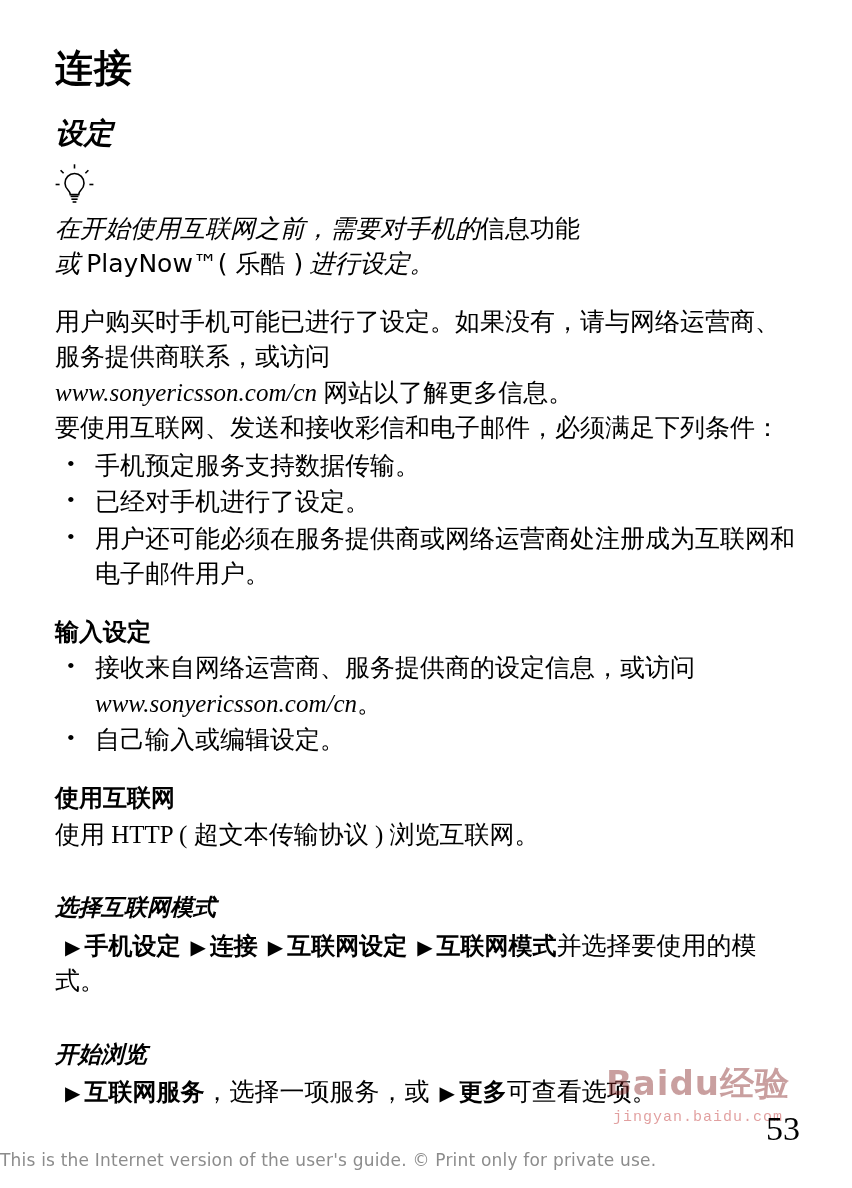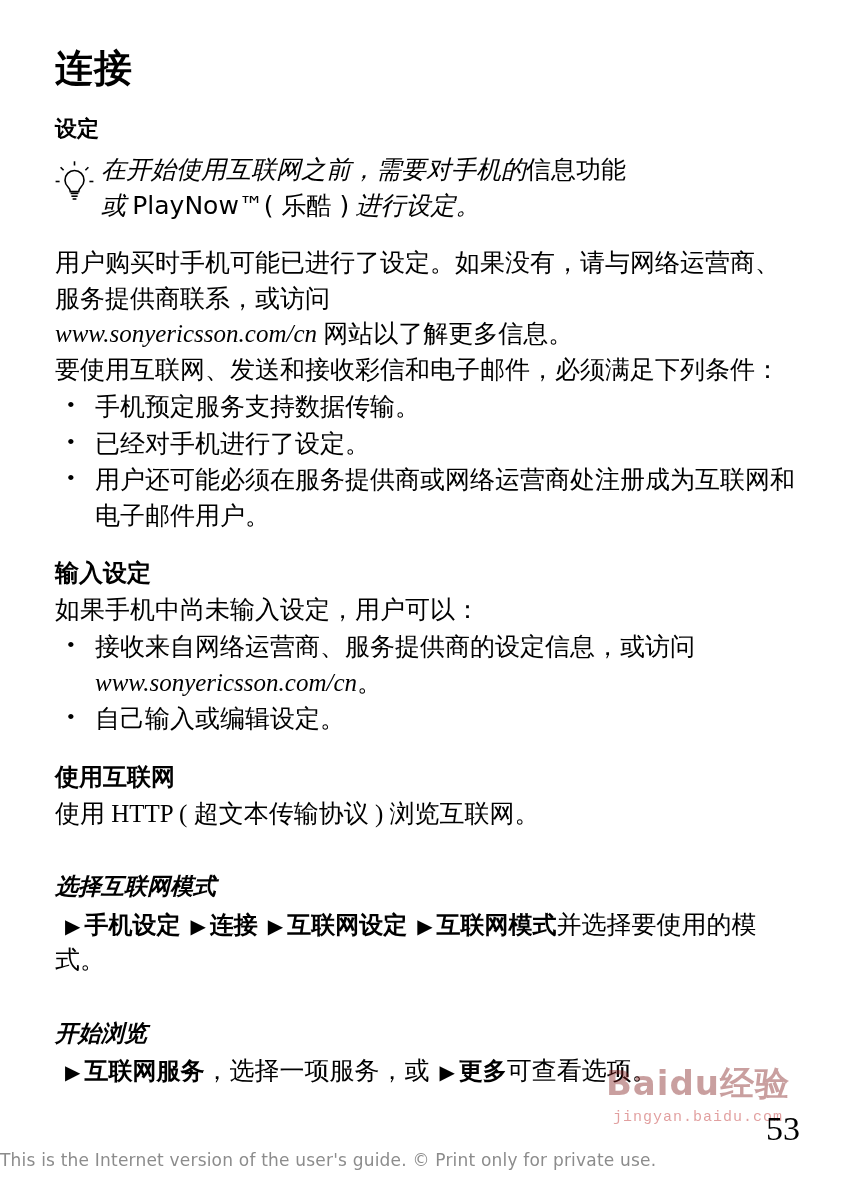--- a/index.html
+++ b/index.html
@@ -32,23 +32,24 @@
     font-family: "DejaVu Sans", sans-serif;
     font-weight: bold;
     font-size: 38px;
     letter-spacing: 1px;
     margin: 0 0 26px 0;
     line-height: 1.1;
   }
   h2.section {
     font-family: "DejaVu Sans", sans-serif;
     font-weight: bold;
-    font-size: 22px;
-    margin: 0 0 10px 0;
+    font-size: 29px;
+    margin: 0 0 4px 0;
     line-height: 1.2;
+    font-style: italic;
   }
   h3.subsection {
     font-family: "DejaVu Sans", sans-serif;
     font-weight: bold;
     font-size: 24px;
     margin: 26px 0 4px 0;
     line-height: 1.2;
   }
   h4.subsub {
     font-family: "DejaVu Sans", sans-serif;
@@ -57,20 +58,21 @@
     font-size: 23px;
     margin: 42px 0 6px 0;
     line-height: 1.2;
   }
 
   
   .tip {
     display: flex;
     align-items: flex-start;
     margin: 4px 0 22px 0;
+    flex-direction: column;
   }
   .tip .bulb {
     flex: 0 0 46px;
     width: 46px;
     padding-top: 8px;
   }
   .tip .tiptext {
     font-family: "Liberation Serif", serif;
     font-style: italic;
     font-size: 25px;
@@ -217,21 +219,20 @@
     <p class="body">要使用互联网、发送和接收彩信和电子邮件，必须满足下列条件：</p>
 
     <ul class="bullets">
       <li>手机预定服务支持数据传输。</li>
       <li>已经对手机进行了设定。</li>
       <li>用户还可能必须在服务提供商或网络运营商处注册成为互联网和电子邮件用户。</li>
     </ul>
 
     <h3 class="subsection">输入设定</h3>
 
-    <p class="body">如果手机中尚未输入设定，用户可以：</p>
 
     <ul class="bullets">
       <li>
         <span>接收来自网络运营商、服务提供商的设定信息，或访问</span>
         <span class="url">www.sonyericsson.com/cn</span><span>。</span>
       </li>
       <li>
         <span>自己输入或编辑设定。</span>
       </li>
     </ul>

